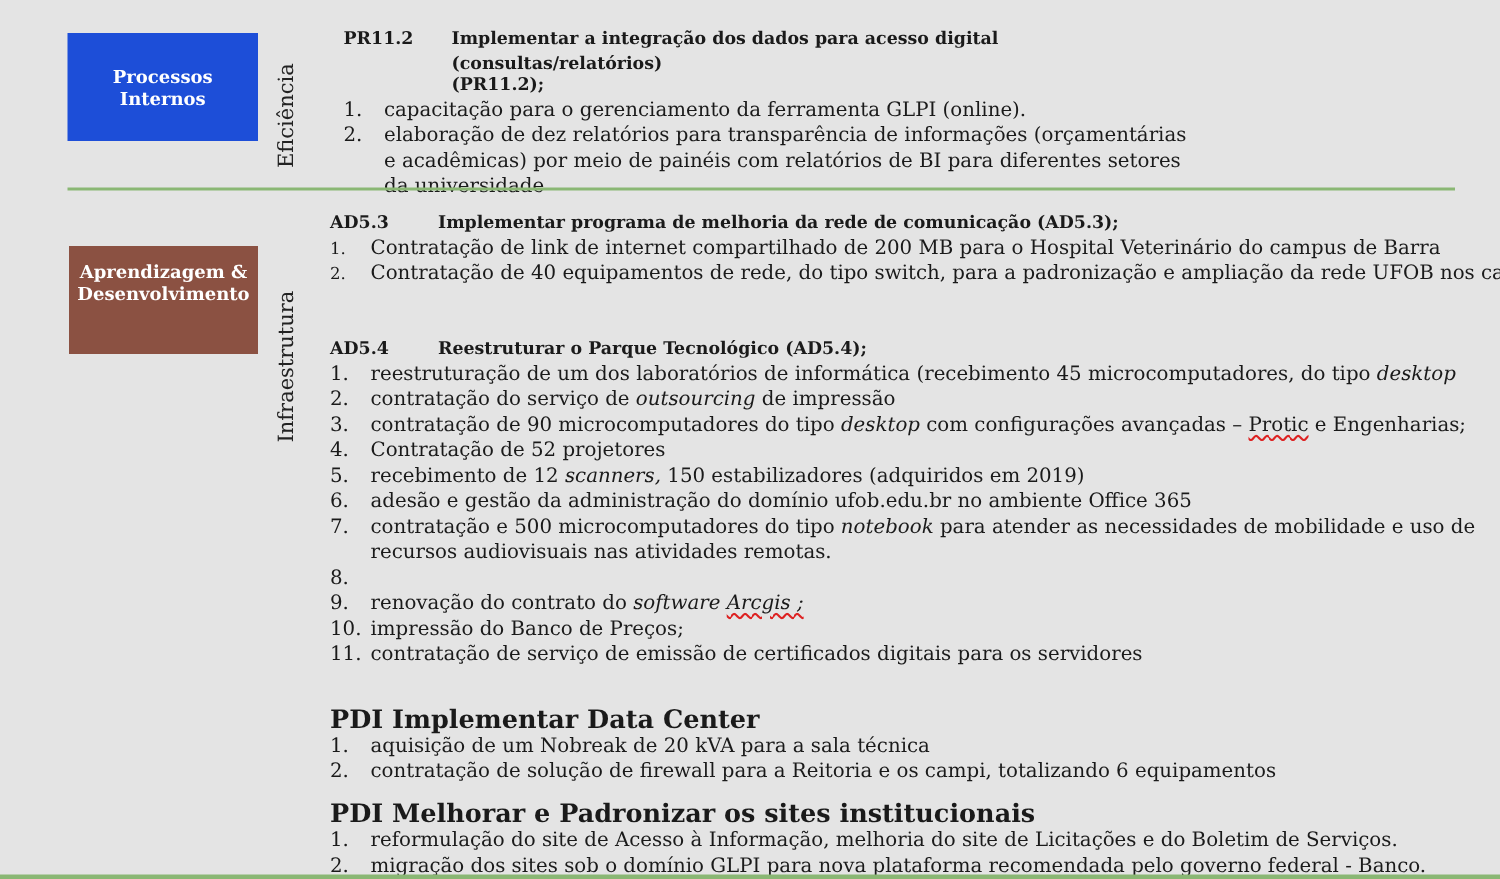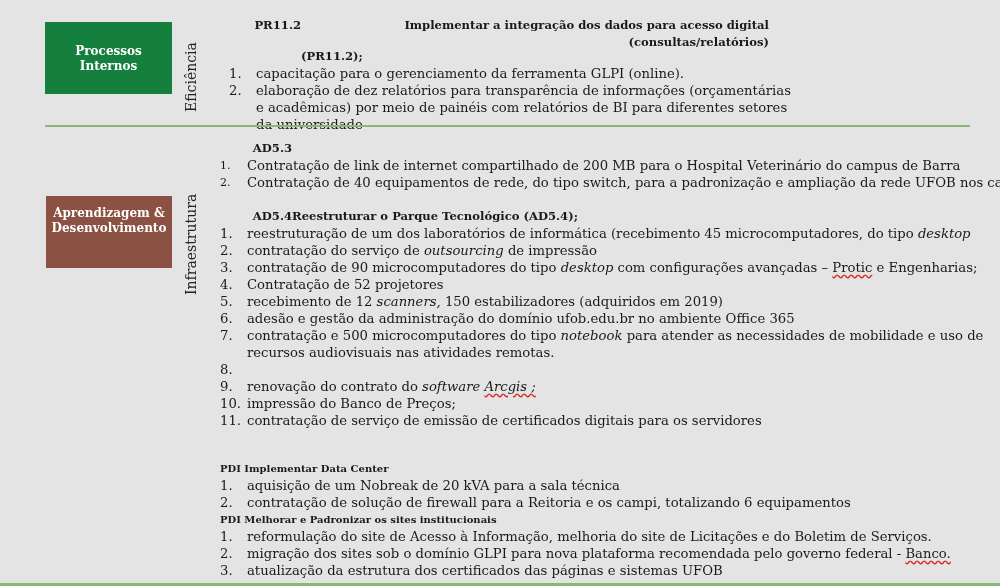--- a/index.html
+++ b/index.html
@@ -8,34 +8,34 @@
     background: #e4e4e4;
     font-family: "DejaVu Serif", "Liberation Serif", serif;
     color: #1a1a1a;
     position: relative;
   }
   .box {
     position: absolute; color: #fff; font-weight: bold; font-size: 12px;
     text-align: center; box-sizing: border-box; padding-top: 22px;
     line-height: 15px;
   }
-  .box-green { left: 45px; top: 22px; width: 127px; height: 72px; background: #15803d; }
-  .box-brown { left: 46px; top: 164px; width: 126px; height: 72px; background: #8b5142; padding-top: 10px; margin-top: 32px; }
+  .box-green { left: 45px; top: 22px; width: 127px; height: 72px; background: #1d4ed8; }
+  .box-brown { left: 46px; top: 164px; width: 126px; height: 72px; background: #8b5142; padding-top: 10px; }
   .vlabel {
     position: absolute; font-size: 14px; color: #222;
     transform-origin: left top; transform: rotate(-90deg); white-space: nowrap;
   }
   .divider { position: absolute; height: 2px; background: #8ab774; }
   .block { position: absolute; font-size: 13.2px; line-height: 17px; }
-  .hdr { font-weight: bold; font-size: 11.6px; display: flex; text-align: right; }
+  .hdr { font-weight: bold; font-size: 11.6px; display: flex; }
   .hdr .code { width: 72px; flex: none; }
   .item { display: flex; white-space: nowrap; }
   .item .num { width: 27px; flex: none; }
   .item .num.small { font-size: 11px; }
-  .section-title { font-weight: bold; font-size: 10px; }
+  .section-title { font-weight: bold; font-size: 17px; margin-top: 12px; }
   .wavy { text-decoration: underline wavy #d22; text-underline-offset: 2px; }
   i { font-style: italic; }
 </style>
 </head>
 <body>
 
 <div class="box box-green">
   <span>Processos Internos</span>
 </div>
 <div class="vlabel" style="left:183px; top:112px;">Eficiência</div>
@@ -70,32 +70,33 @@
 
 <div class="box box-brown">
   <div>Aprendizagem &amp;</div>
   <div>Desenvolvimento</div>
 </div>
 <div class="vlabel" style="left:183px; top:295px;">Infraestrutura</div>
 
 <div class="block" style="left:220px; top:140px; width:760px;">
   <div class="hdr">
       <span class="code">AD5.3</span>
+      <span>Implementar programa de melhoria da rede de comunicação (AD5.3);</span>
     </div>
   <div class="item">
       <span class="num small">1.</span>
       <span>Contratação de link de internet compartilhado de 200 MB para o Hospital Veterinário do campus de Barra</span>
     </div>
   <div class="item">
       <span class="num small">2.</span>
       <span>Contratação de 40 equipamentos de rede, do tipo switch, para a padronização e ampliação da rede UFOB nos campi.</span>
     </div>
 </div>
 
-<div class="block" style="left:220px; top:208px; width:760px;">
+<div class="block" style="left:220px; top:224px; width:760px;">
   <div class="hdr">
       <span class="code">AD5.4</span>
       <span>Reestruturar o Parque Tecnológico (AD5.4);</span>
     </div>
   <div class="item">
       <span class="num">1.</span>
       <span><span>reestruturação de um dos laboratórios de informática (recebimento 45 microcomputadores, do tipo </span><i>desktop</i></span>
     </div>
   <div class="item">
       <span class="num">2.</span>

